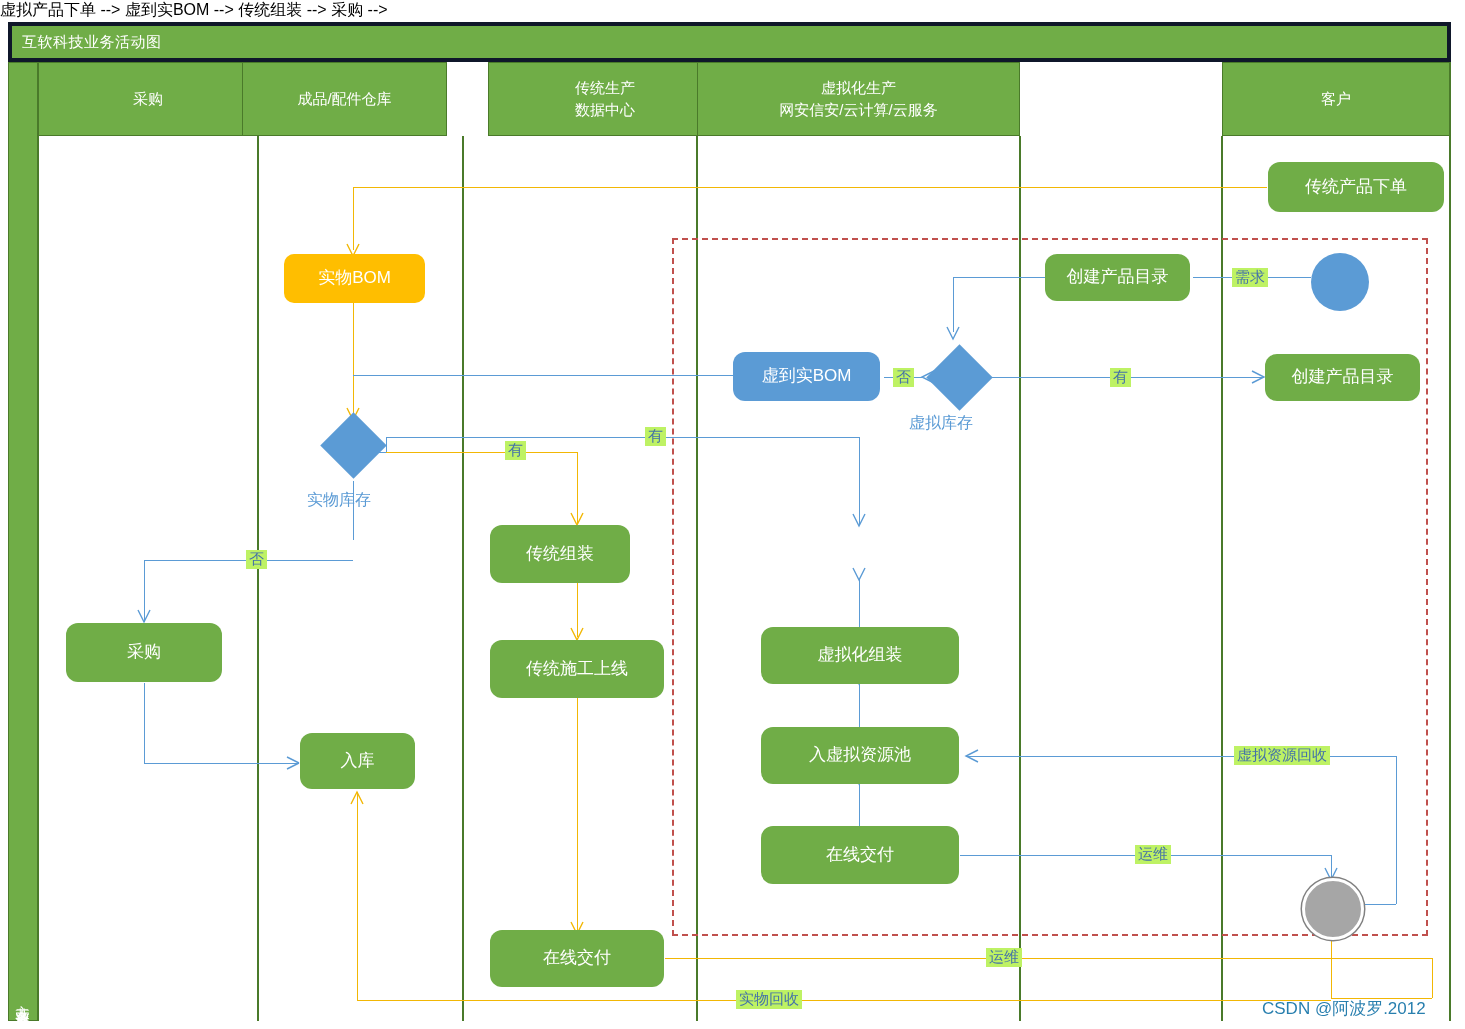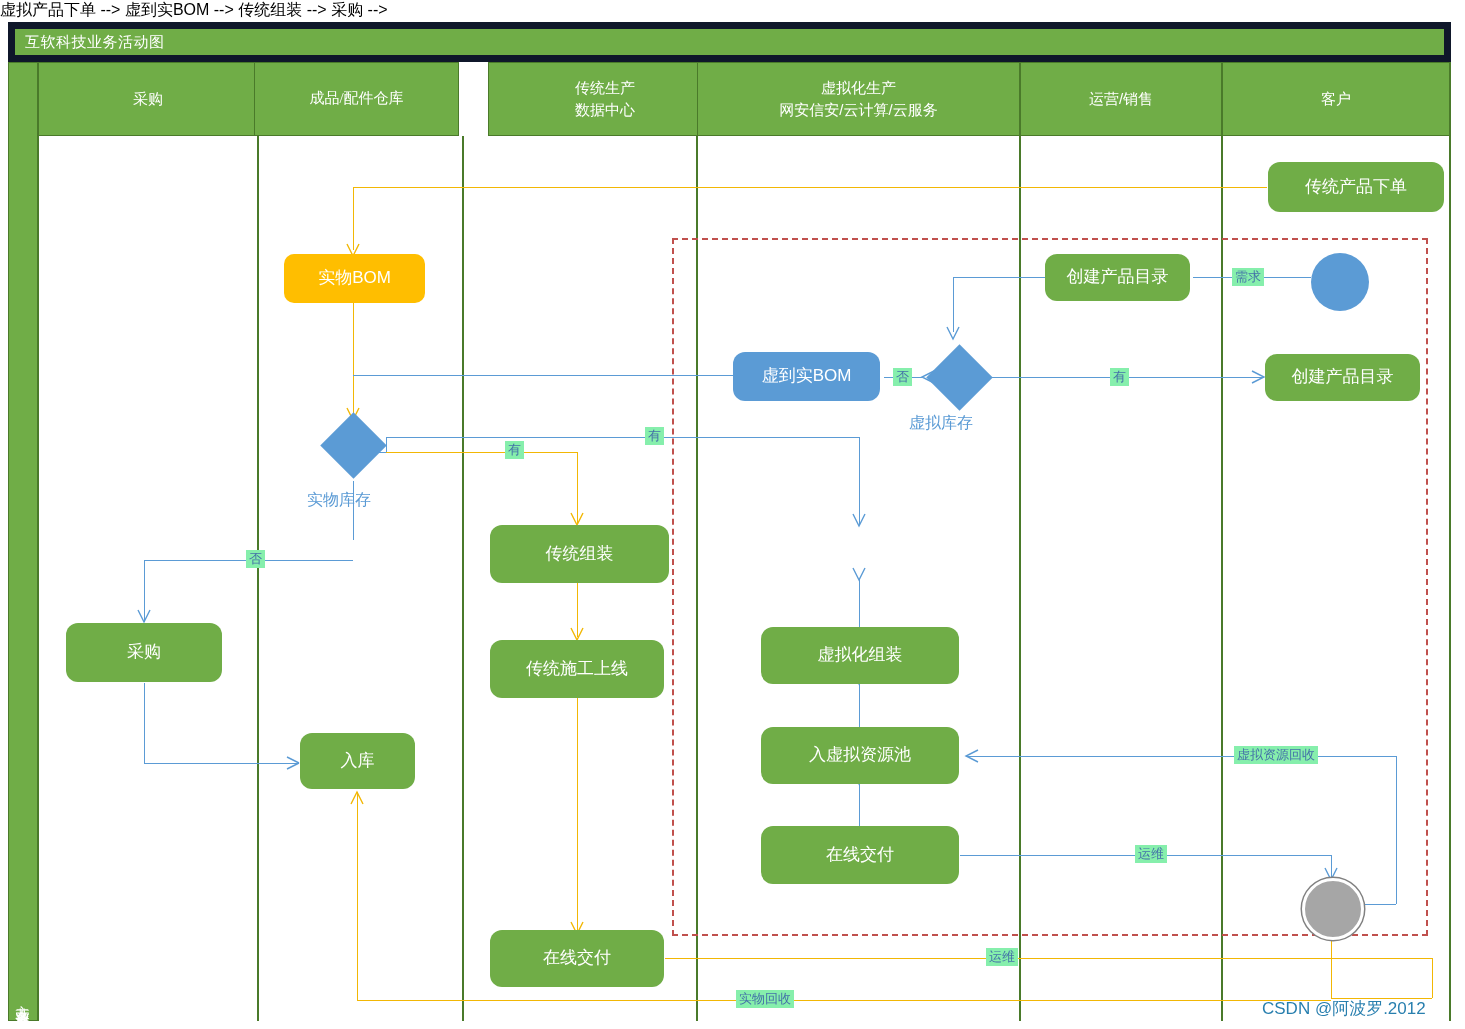--- a/index.html
+++ b/index.html
@@ -1,21 +1,21 @@
 <!DOCTYPE html>
 <html><head>
 <meta charset="utf-8">
 <style>
   html,body{margin:0;padding:0;background:#ffffff;}
   body{font-family:"Liberation Sans","DejaVu Sans",sans-serif;}
   #canvas{position:relative;width:1465px;height:1029px;overflow:hidden;background:#fff;}
 
   
   .pool{position:absolute;left:8px;top:22px;width:1443px;height:999px;border:1px solid #4a7a2a;box-sizing:border-box;}
-  .pool-title{position:absolute;left:8px;top:22px;width:1443px;height:40px;background:#70AD47;border:7px solid #0f172a;box-sizing:border-box;
+  .pool-title{position:absolute;left:8px;top:22px;width:1443px;height:40px;background:#70AD47;border:4px solid #0f172a;box-sizing:border-box;
               color:#ffffff;font-size:15px;display:flex;align-items:center;padding-left:10px;letter-spacing:.5px;}
   .pool-vlabel{position:absolute;left:8px;top:62px;width:30px;height:959px;background:#70AD47;border:1px solid #4a7a2a;box-sizing:border-box;
                display:flex;align-items:flex-end;justify-content:center;padding-bottom:14px;}
   .pool-vlabel span{writing-mode:vertical-rl;text-orientation:upright;color:#fff;font-size:14px;letter-spacing:2px;}
 
   
   .lane-head{position:absolute;top:62px;height:74px;background:#70AD47;border:1px solid #4a7a2a;box-sizing:border-box;
              color:#fff;font-size:15px;display:flex;flex-direction:column;align-items:center;justify-content:center;line-height:1.45;text-align:center;}
   .lane-body{position:absolute;top:136px;height:885px;border-left:1px solid #4a7a2a;border-right:1px solid #4a7a2a;box-sizing:border-box;background:#fff;}
 
@@ -30,21 +30,21 @@
   .dlabel{position:absolute;color:#5B9BD5;font-size:16px;white-space:nowrap;}
 
   .start-node{position:absolute;border-radius:50%;background:#5B9BD5;}
   .end-node{position:absolute;border-radius:50%;background:#A6A6A6;border:3px solid #ffffff;box-shadow:0 0 0 1.5px #808080;}
 
   
   .edge{position:absolute;background:#5B9BD5;}
   .edge.h{height:1.3px;}
   .edge.v{width:1.3px;}
   .edge.y{background:#F2B705;}
-  .elabel{position:absolute;color:#4472a8;font-size:13px;background:#86efac;padding:0 3px;white-space:nowrap;}
+  .elabel{position:absolute;color:#4472a8;font-size:15px;background:#bef264;padding:0 3px;white-space:nowrap;}
 
   svg.arrows{position:absolute;left:0;top:0;width:1465px;height:1029px;pointer-events:none;overflow:visible;}
 
   .dashbox{position:absolute;border:2px dashed #C0504D;box-sizing:border-box;}
 
   .watermark{position:absolute;color:#0369a1;font-size:17px;white-space:nowrap;opacity:.85;}
 </style>
 </head>
 <body>
 
@@ -173,21 +173,21 @@
   <div class="node orange" style="left:284px;top:254px;width:141px;height:49px;">实物BOM</div>
 
   <div class="node green" style="left:1045px;top:254px;width:145px;height:47px;">创建产品目录</div>
 
   <div class="node blue" style="left:733px;top:352px;width:147px;height:49px;">虚到实BOM</div>
 
   <div class="node green" style="left:1265px;top:354px;width:155px;height:47px;">创建产品目录</div>
 
   <div class="node green" style="left:66px;top:623px;width:156px;height:59px;">采购</div>
 
-  <div class="node green" style="left:490px;top:525px;width:179px;height:58px;">传统组装</div>
+  <div class="node green" style="left:490px;top:525px;width:140px;height:58px;">传统组装</div>
 
 
   <div class="node green" style="left:490px;top:640px;width:174px;height:58px;">传统施工上线</div>
 
   <div class="node green" style="left:761px;top:627px;width:198px;height:57px;">虚拟化组装</div>
 
   <div class="node green" style="left:300px;top:733px;width:115px;height:56px;">入库</div>
 
   <div class="node green" style="left:761px;top:727px;width:198px;height:57px;">入虚拟资源池</div>
 
@@ -221,33 +221,30 @@
   
   <div class="pool-title">互软科技业务活动图</div>
   <div class="pool-vlabel">
     <span>主营业务流程</span>
   </div>
 
   
   <div class="lane-head" style="left:38px;width:220px;">
     <div>采购</div>
   </div>
-  <div class="lane-head" style="left:254px;width:205px;font-family:Liberation Serif, serif;">
+  <div class="lane-head" style="left:242px;width:205px;">
     <div>成品/配件仓库</div>
   </div>
   <div class="lane-head" style="left:488px;width:234px;">
     <div>传统生产</div>
     <div>数据中心</div>
   </div>
   <div class="lane-head" style="left:697px;width:323px;">
     <div>虚拟化生产</div>
     <div>网安信安/云计算/云服务</div>
   </div>
-  <div class="lane-head" style="left:1020px;width:202px;">
-    <div>运营/销售</div>
-  </div>
   <div class="lane-head" style="left:1222px;width:228px;">
     <div>客户</div>
   </div>
 
   <div class="watermark" style="left:1262px;top:997px;">CSDN @阿波罗.2012</div>
 
 </div>
 
 </body></html>

